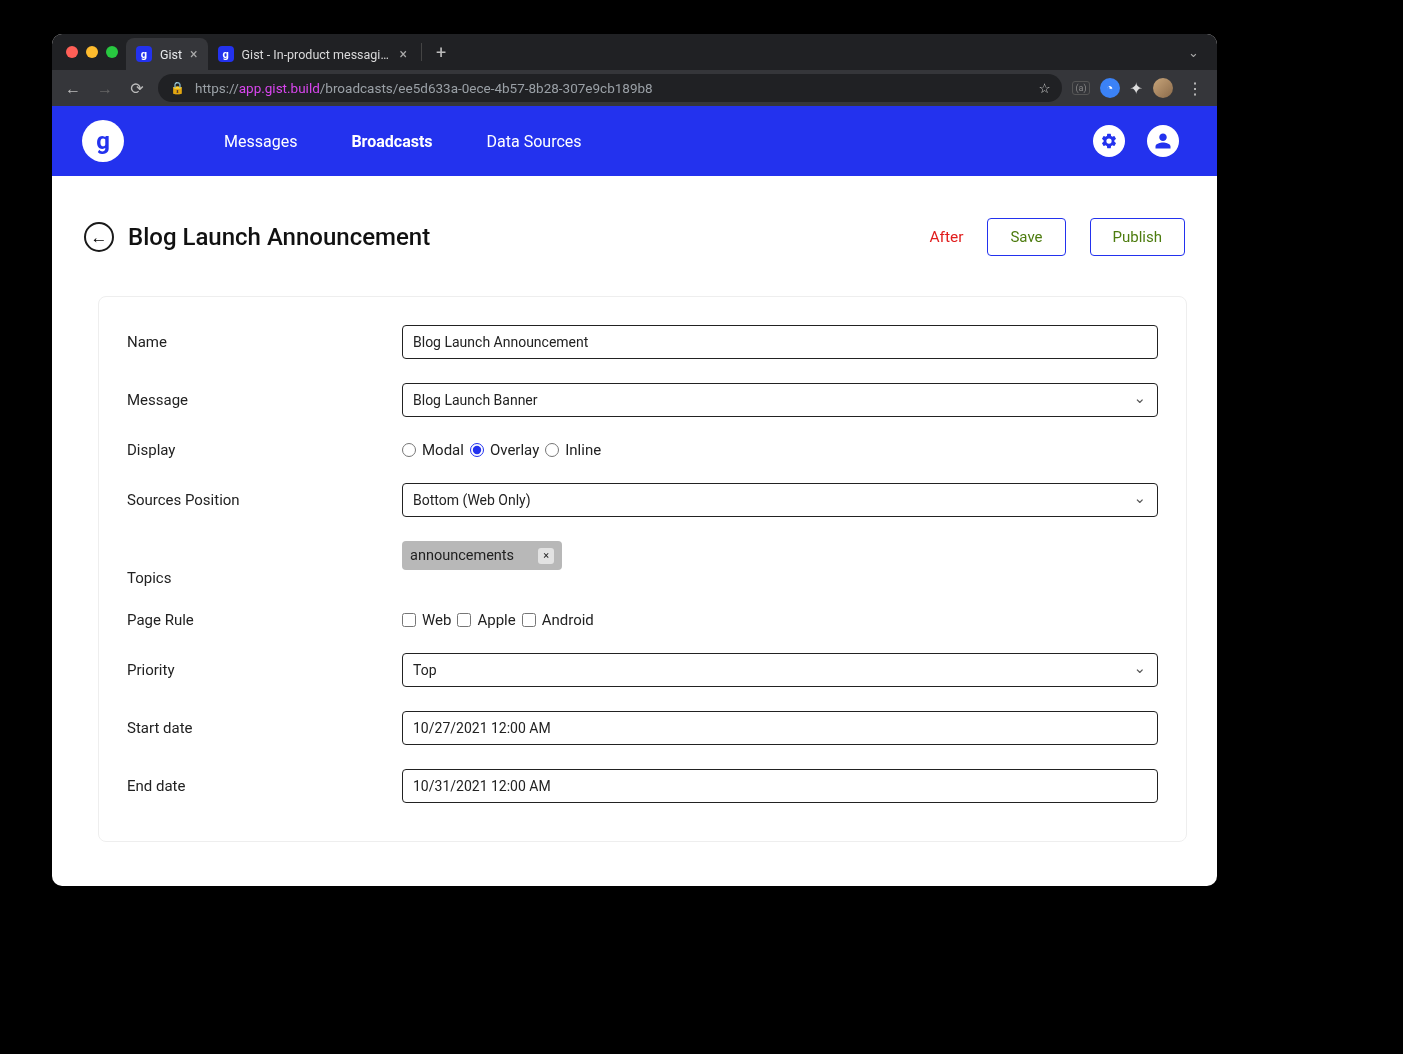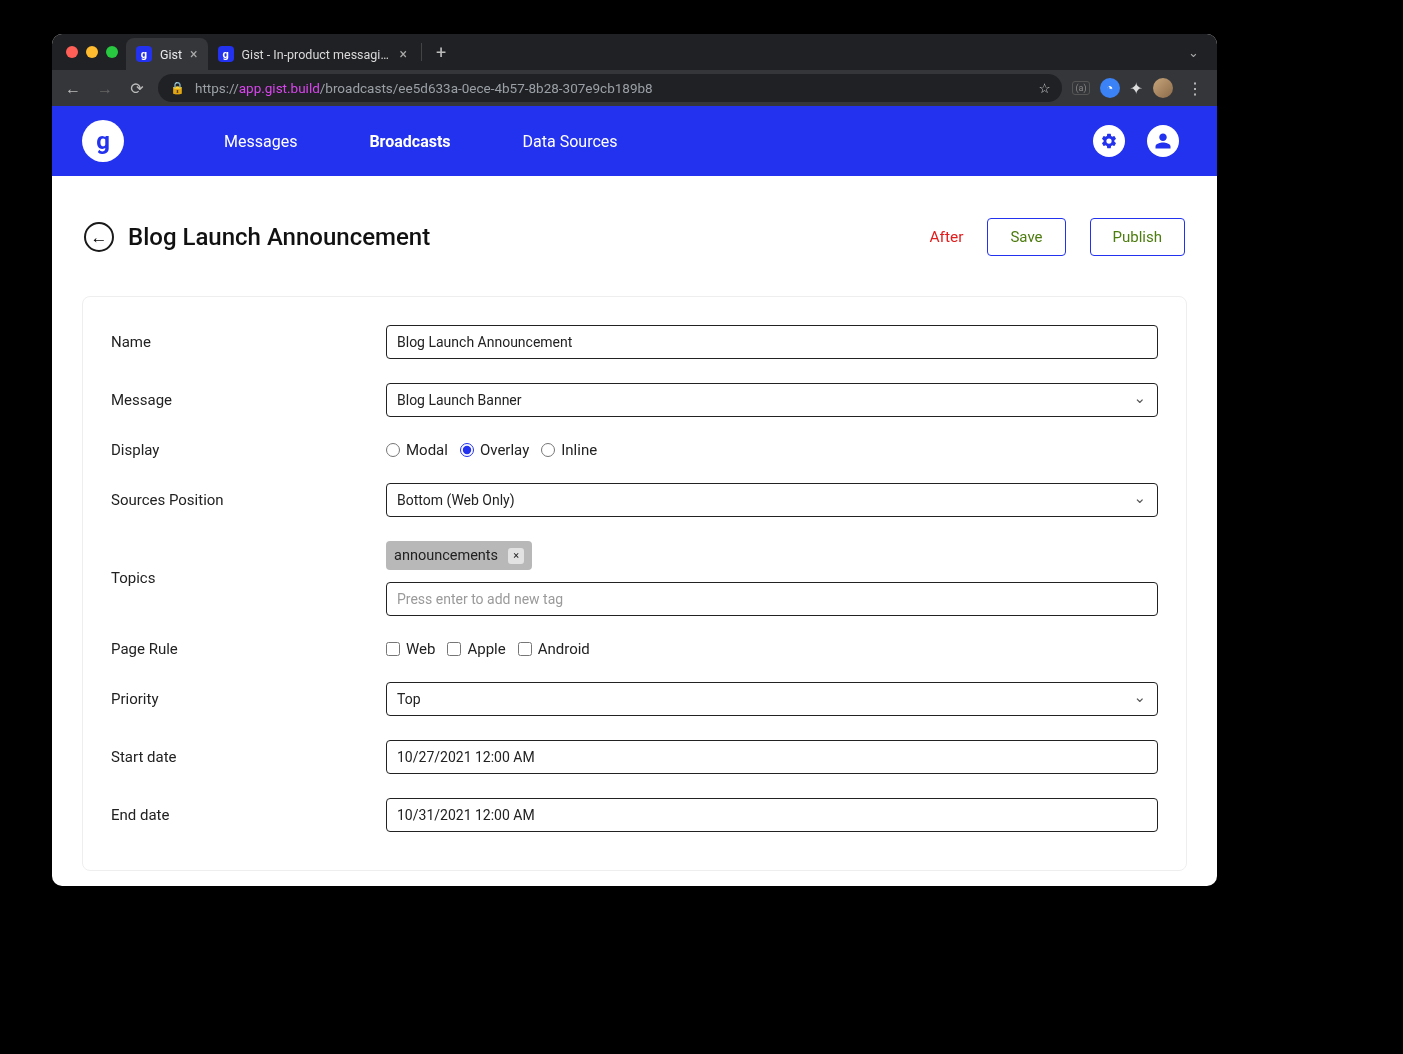--- a/index.html
+++ b/index.html
@@ -189,21 +189,21 @@
       border-radius: 50%;
       display: flex;
       align-items: center;
       justify-content: center;
       color: #2332ee;
       font-weight: 700;
       font-size: 24px;
     }
     .nav {
       display: flex;
-      gap: 72px;
+      gap: 54px;
       margin-left: 100px;
     }
     .nav-item {
       color: #fff;
       font-size: 16px;
       cursor: pointer;
     }
     .nav-item.active {
       font-weight: 700;
     }
@@ -270,20 +270,21 @@
       padding: 9px 22px;
       font-size: 15px;
       cursor: pointer;
     }
 
     .card {
       background: #fff;
       border: 1px solid #eee;
       border-radius: 8px;
       padding: 28px 28px 14px 28px;
+      margin-left: 16px;
     }
     .form-row {
       display: flex;
       align-items: center;
       margin-bottom: 24px;
       font-size: 15px;
       color: #222;
     }
     .form-row.multi {
       align-items: flex-start;
@@ -311,41 +312,41 @@
       content: "⌄";
       position: absolute;
       right: 12px;
       top: 6px;
       font-size: 15px;
       color: #555;
       pointer-events: none;
     }
     .radio-group, .check-group {
       display: flex;
-      gap: 12px;
+      gap: 6px;
       align-items: center;
     }
     .radio-group label, .check-group label {
       display: flex;
       align-items: center;
       gap: 6px;
       font-size: 15px;
     }
     .tag-wrapper {
       display: flex;
       flex-direction: column;
       gap: 12px;
     }
     .tag {
       display: inline-flex;
       align-items: center;
       background: #b8b8b8;
       border-radius: 4px;
       padding: 6px 8px;
-      gap: 10px;
+      gap: 24px;
       font-size: 14.5px;
       color: #222;
       width: fit-content;
     }
     .tag .tag-x {
       background: #e2e2e2;
       border-radius: 3px;
       width: 16px;
       height: 16px;
       display: flex;
@@ -479,21 +480,20 @@
         </div>
       </div>
 
       <div class="form-row multi">
         <div class="form-label" style="padding-top:28px;">Topics</div>
         <div class="form-control tag-wrapper">
           <div class="tag">
             <span>announcements</span>
             <span class="tag-x">×</span>
           </div>
-          <input class="input" placeholder="Press enter to add new tag" style="">
         </div>
       </div>
 
       <div class="form-row">
         <div class="form-label">Page Rule</div>
         <div class="form-control check-group">
           <label>
               <input type="checkbox" style=""> 
               <span>Web</span>
             </label>

